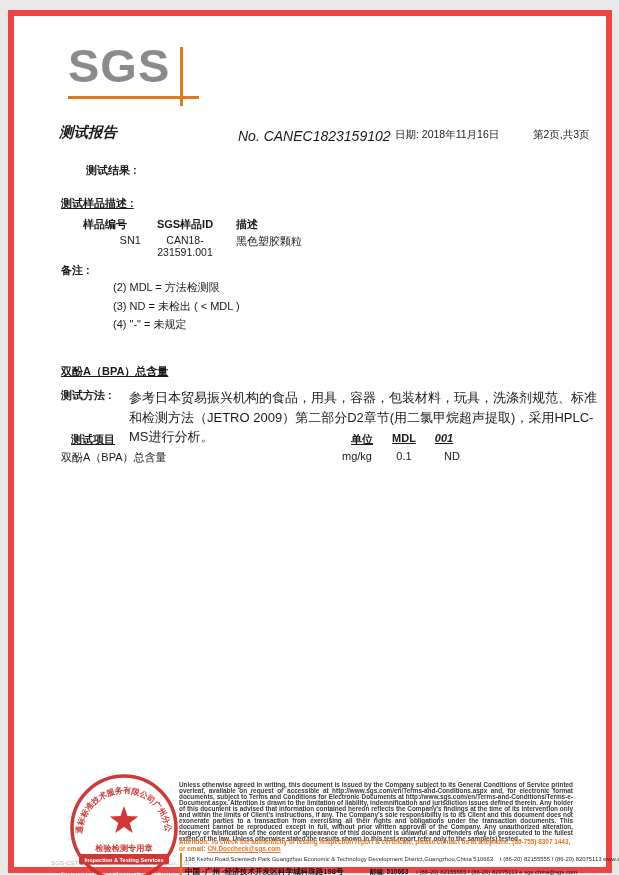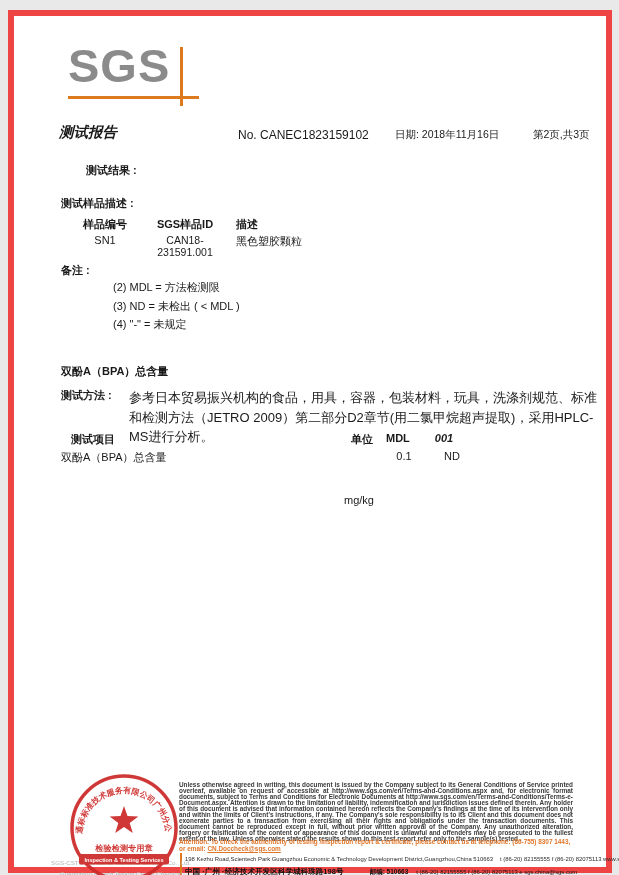--- a/index.html
+++ b/index.html
@@ -24,53 +24,53 @@
     left: 54px; top: 22px;
     font-size: 47px; font-weight: bold; color: #8b8b8b;
     letter-spacing: 1px; transform: scaleY(0.97);
     font-family: "Liberation Sans", sans-serif;
   }
   .logo-hline { left: 54px; top: 80px; width: 131px; height: 2.5px; background: #dd7a1f; }
   .logo-vline { left: 166px; top: 31px; width: 2.5px; height: 59px; background: #dd7a1f; }
 
   
   .doc-title { left: 45px; top: 107px; font-size: 14.5px; font-weight: bold; color: #1a1a1a; font-style: italic; }
-  .report-no { left: 224px; top: 112px; font-size: 12px; color: #1a1a1a; }
+  .report-no { left: 224px; top: 112px; font-size: 14px; color: #1a1a1a; font-style: italic; }
   .report-date { left: 381px; top: 112px; font-size: 10.5px; color: #1a1a1a; }
   .page-info { left: 519px; top: 112px; font-size: 10.5px; color: #1a1a1a; }
 
   .label-bold { font-size: 11px; font-weight: bold; color: #1a1a1a; }
-  .u { }
+  .u { text-decoration: underline; }
   .body-text { font-size: 11px; color: #1a1a1a; }
 
   .results-label { left: 47px; top: 147px; margin-left: 25px; }
   .sample-desc-label { left: 47px; top: 180px; }
 
   
   .st-h1 { left: 55px;  top: 201px; width: 72px;  text-align: center; }
   .st-h2 { left: 126px; top: 201px; width: 90px;  text-align: center; }
   .st-h3 { left: 222px; top: 201px; }
-  .st-c1 { left: 55px;  top: 218px; width: 72px;  text-align: center; }
+  .st-c1 { left: 55px;  top: 218px; width: 72px;  text-align: right; }
   .st-c2 { left: 126px; top: 218px; width: 90px;  text-align: center; font-size: 10.5px; }
   .st-c3 { left: 222px; top: 218px; }
 
   .remarks-label { left: 47px; top: 247px; }
   .remarks { left: 99px; top: 262px; font-size: 11px; color: #1a1a1a; line-height: 18.5px; }
 
   .bpa-title { left: 47px; top: 348px; }
   .method-label { left: 47px; top: 372px; }
   .method-text { left: 115px; top: 372px; width: 474px; font-size: 13px; color: #1a1a1a; line-height: 19.5px; }
 
   
   .rt-h-item { left: 57px;  top: 416px; }
   .rt-h-unit { left: 328px; top: 416px; width: 40px; text-align: center; }
-  .rt-h-mdl  { left: 372px; top: 416px; width: 36px; }
+  .rt-h-mdl  { left: 372px; top: 416px; width: 36px; text-align: center; }
   .rt-h-001  { left: 412px; top: 416px; width: 36px; text-align: center; font-style: italic; }
   .rt-c-item { left: 47px;  top: 434px; }
-  .rt-c-unit { left: 320px; top: 434px; width: 40px; text-align: right; margin-top: 44px; }
+  .rt-c-unit { left: 328px; top: 434px; width: 40px; text-align: left; }
   .rt-c-mdl  { left: 372px; top: 434px; width: 36px; text-align: center; }
   .rt-c-001  { left: 430px; top: 434px; width: 36px; text-align: left; }
 
   
   .legal {
     left: 165px; top: 766px; width: 394px;
     font-size: 6.4px; line-height: 6px; text-align: justify;
     color: #3a3a3a; font-weight: bold;
   }
   .attention {

